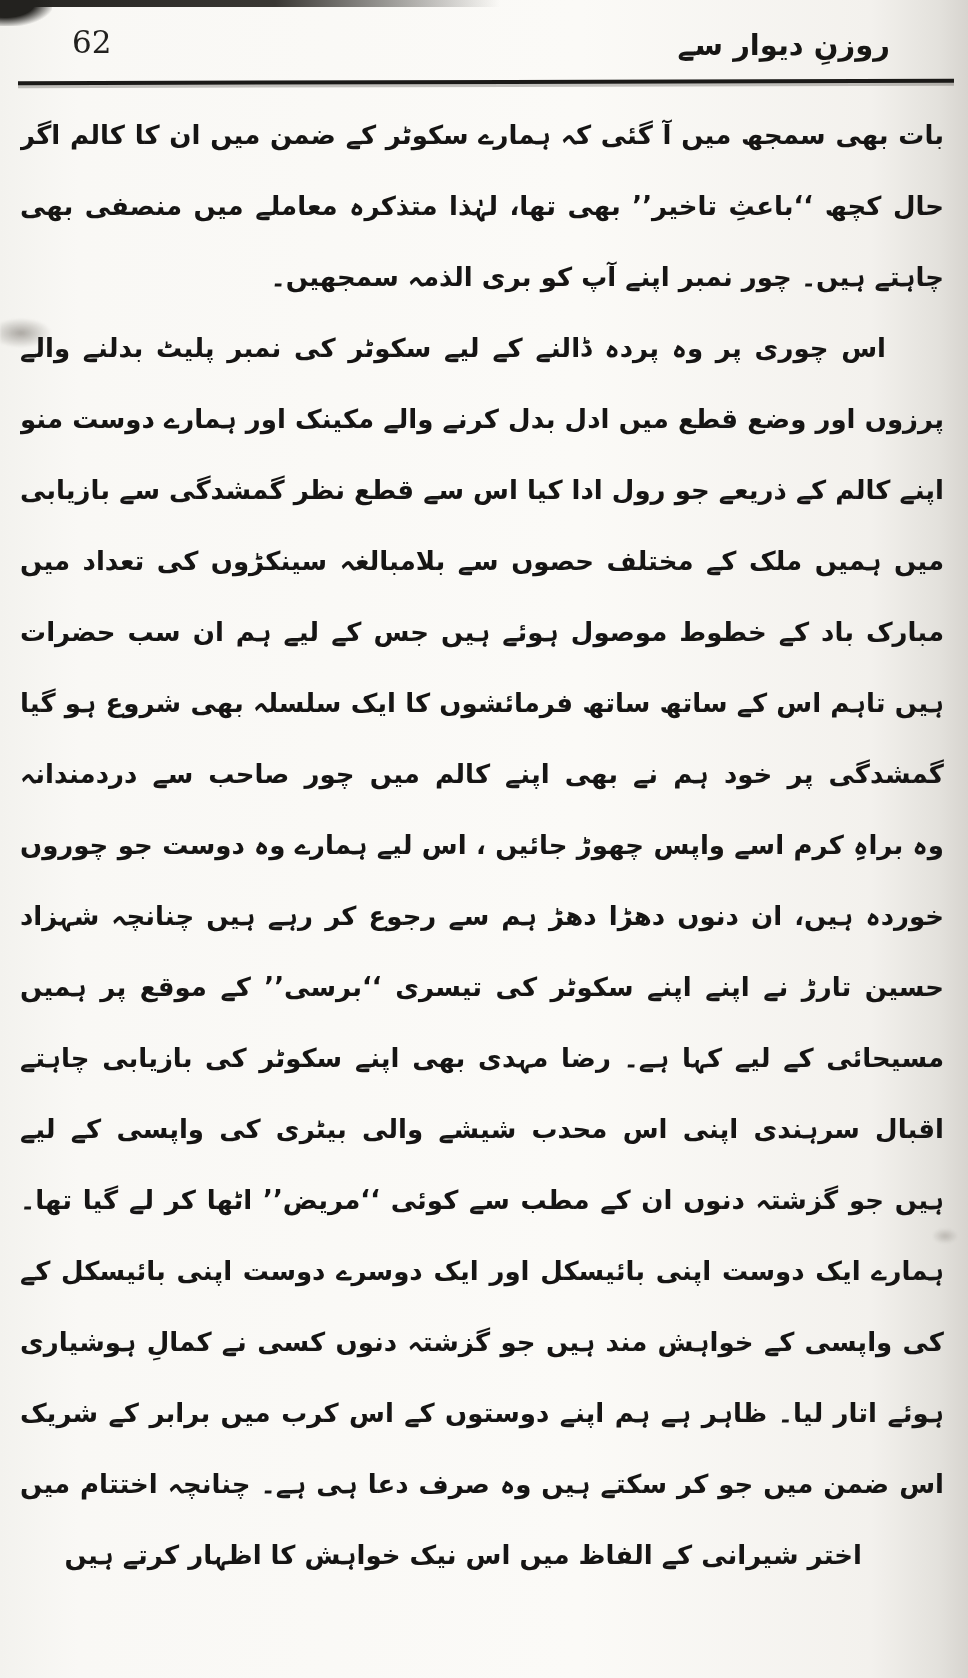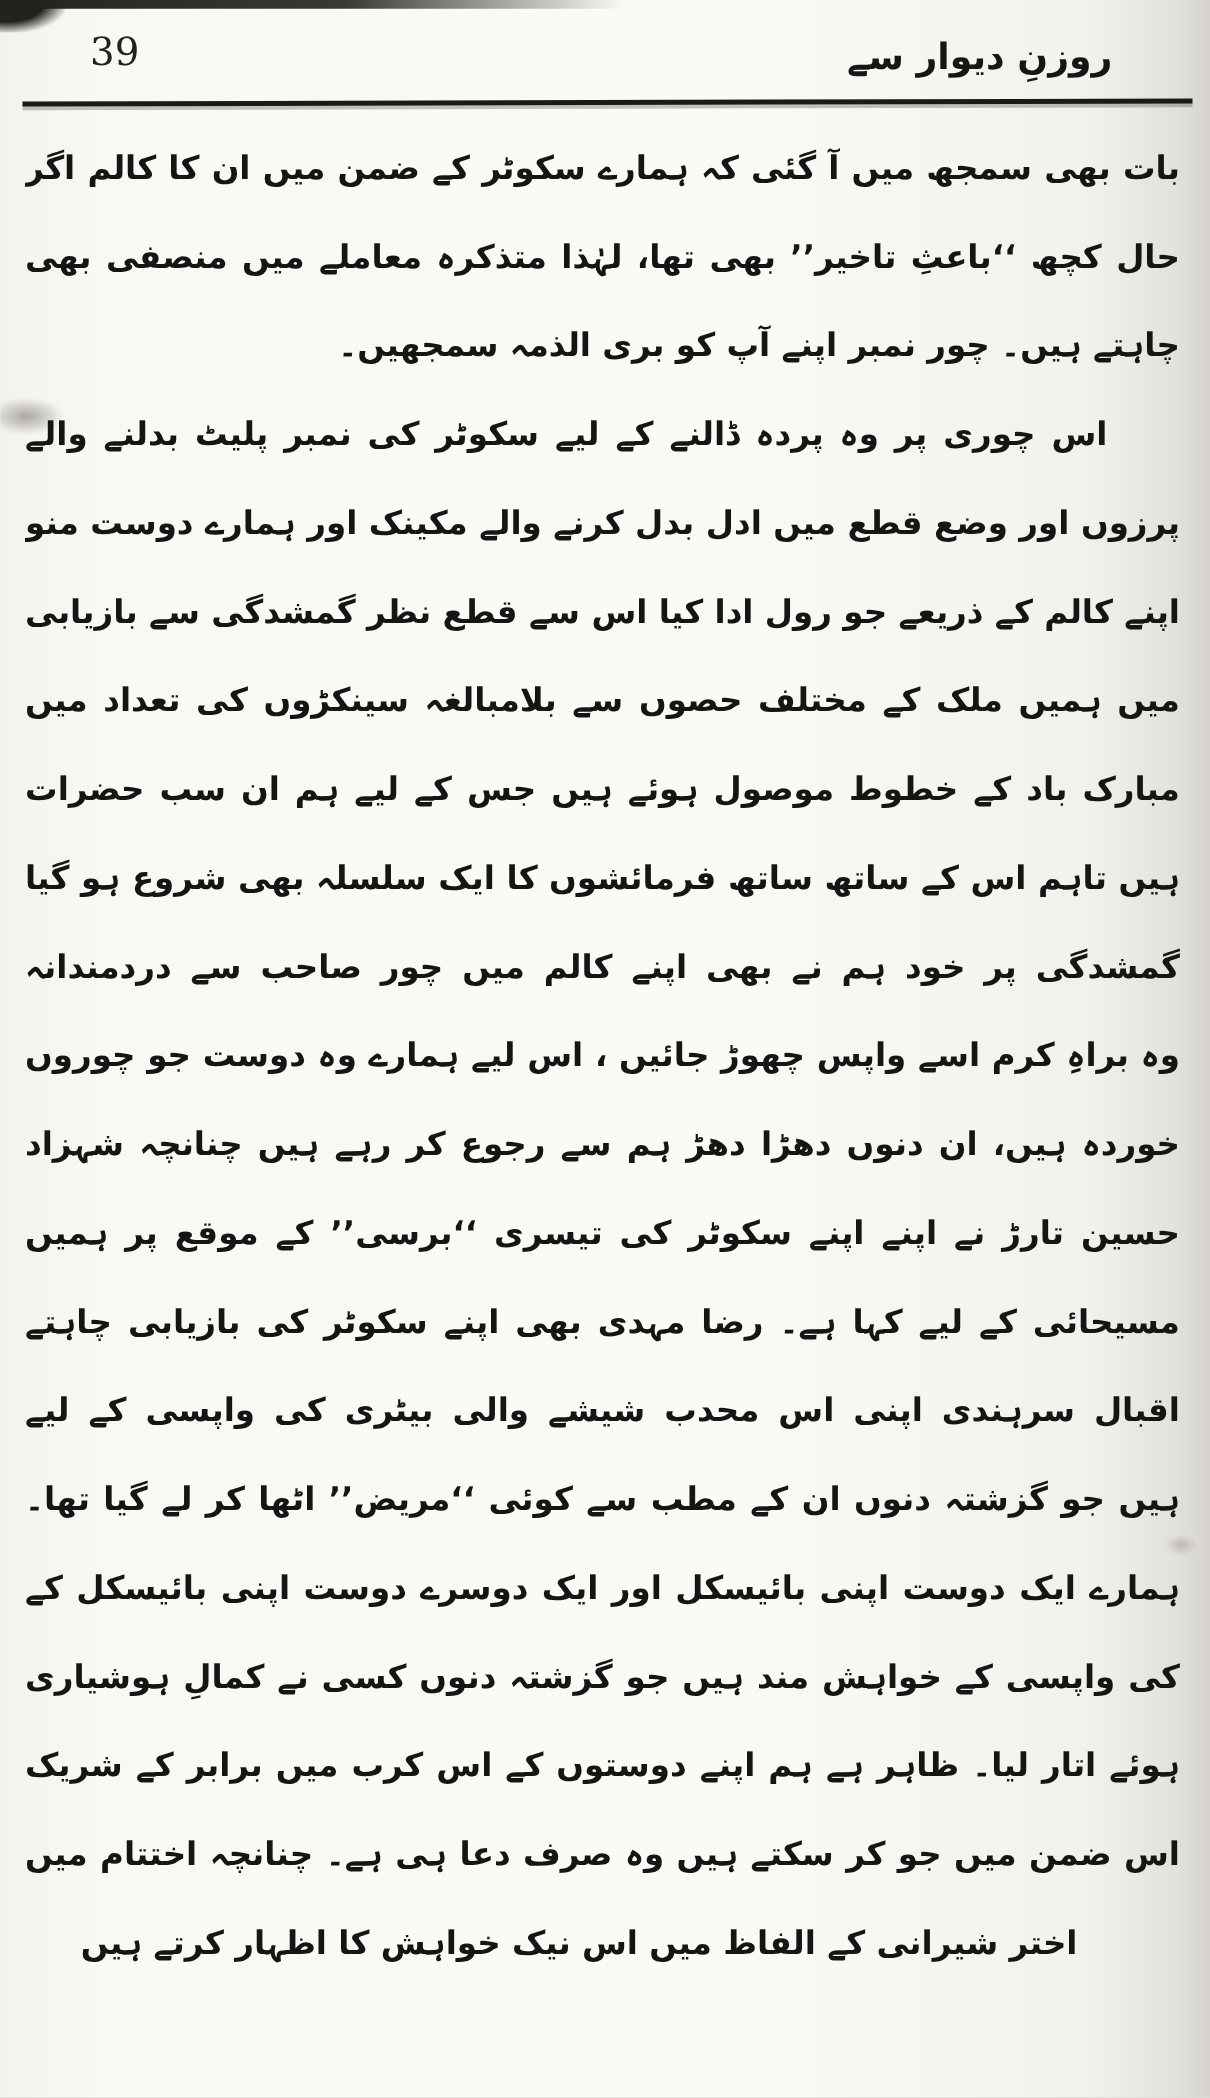--- a/index.html
+++ b/index.html
@@ -126,21 +126,21 @@
 <body>
 
 <div class="page">
 
   <div class="top-edge"></div>
   <div class="corner-mark"></div>
   <div class="margin-smudge"></div>
   <div class="margin-smudge2"></div>
 
   <div class="header">
-    <div class="page-number">39</div>
+    <div class="page-number">62</div>
     <div class="book-title">روزنِ دیوار سے</div>
   </div>
 
   <div class="rule"></div>
 
   <div class="body-text">
       <div class="line justify">بات بھی سمجھ میں آ گئی کہ ہمارے سکوٹر کے ضمن میں ان کا کالم اگر تاخیر سے آیا تو بہر</div>
       <div class="line justify">حال کچھ ‘‘باعثِ تاخیر’’ بھی تھا، لہٰذا متذکرہ معاملے میں منصفی بھی اب ہم انہی سے</div>
       <div class="line end">چاہتے ہیں۔ چور نمبر اپنے آپ کو بری الذمہ سمجھیں۔</div>
       <div class="line indent">اس چوری پر وہ پردہ ڈالنے کے لیے سکوٹر کی نمبر پلیٹ بدلنے والے پینٹر،</div>

